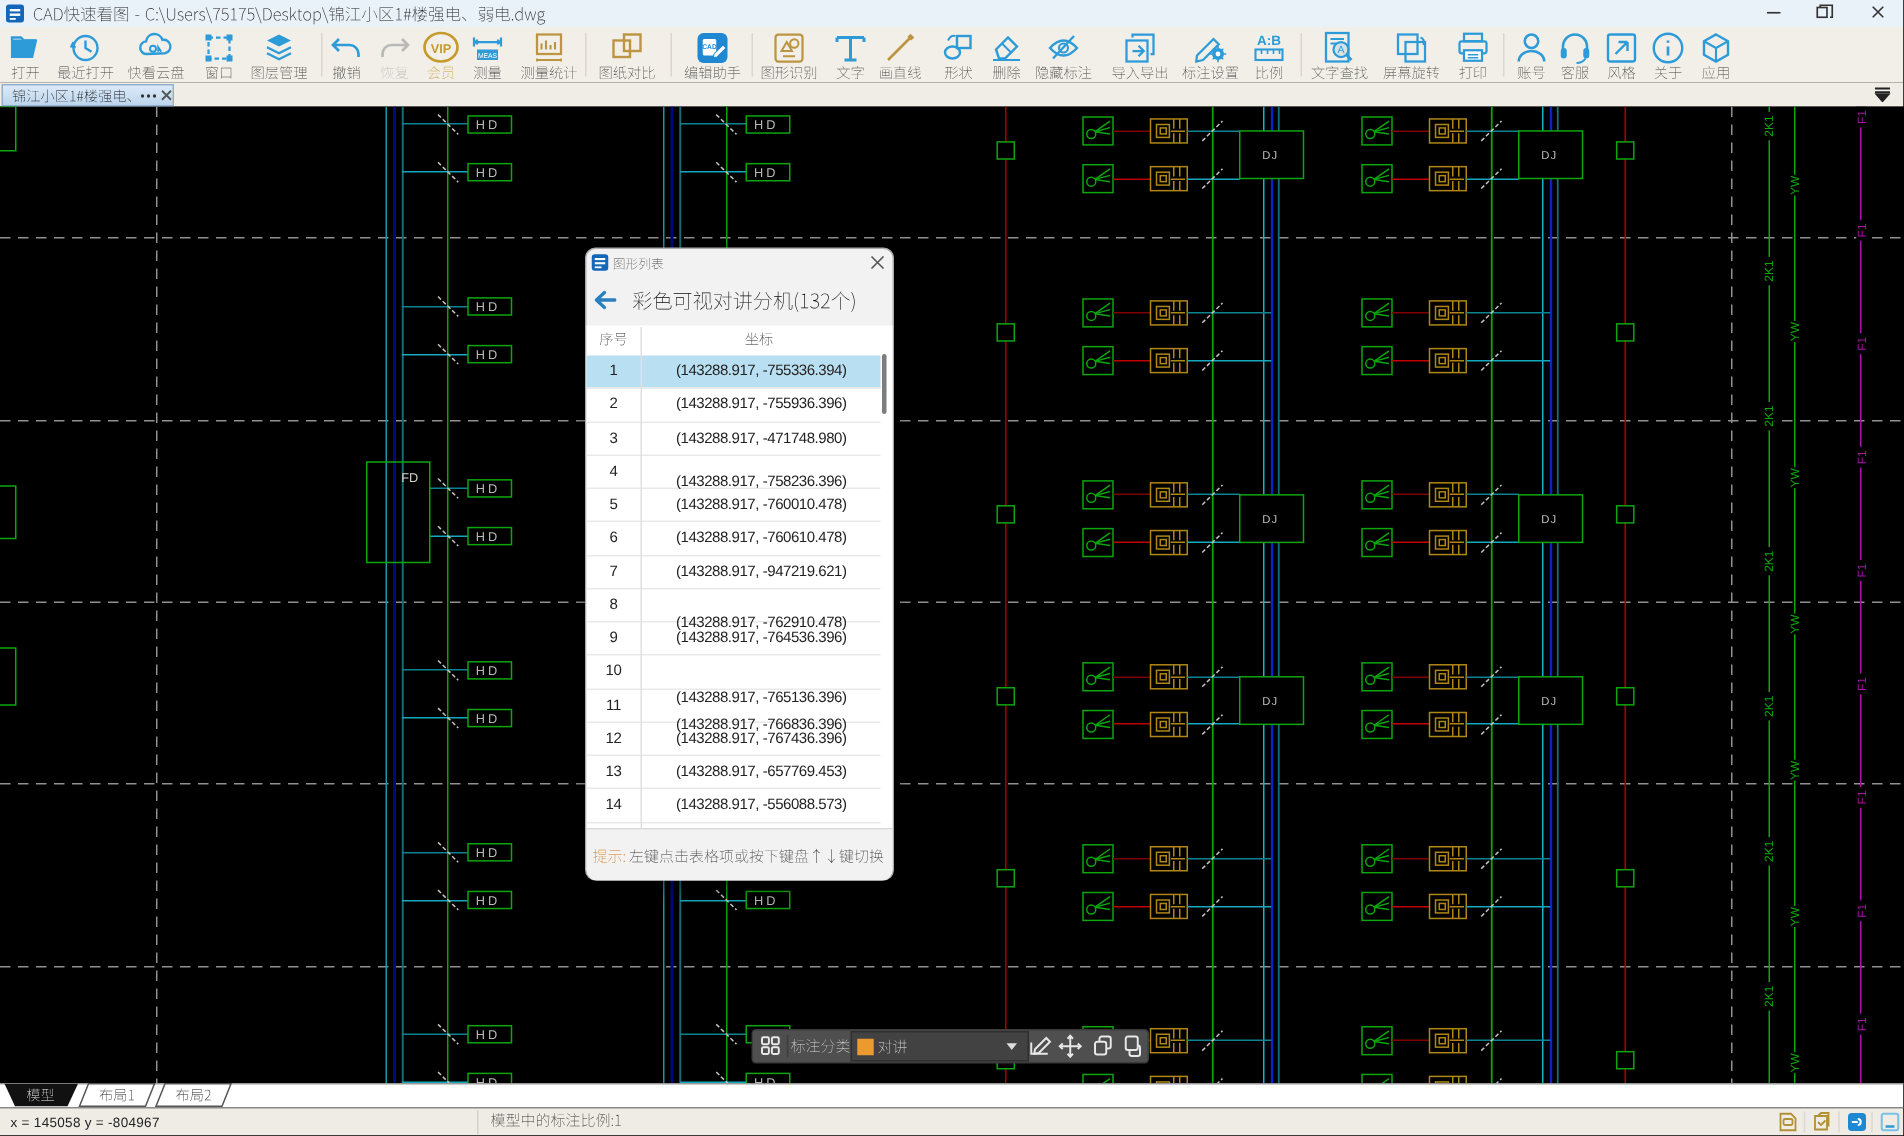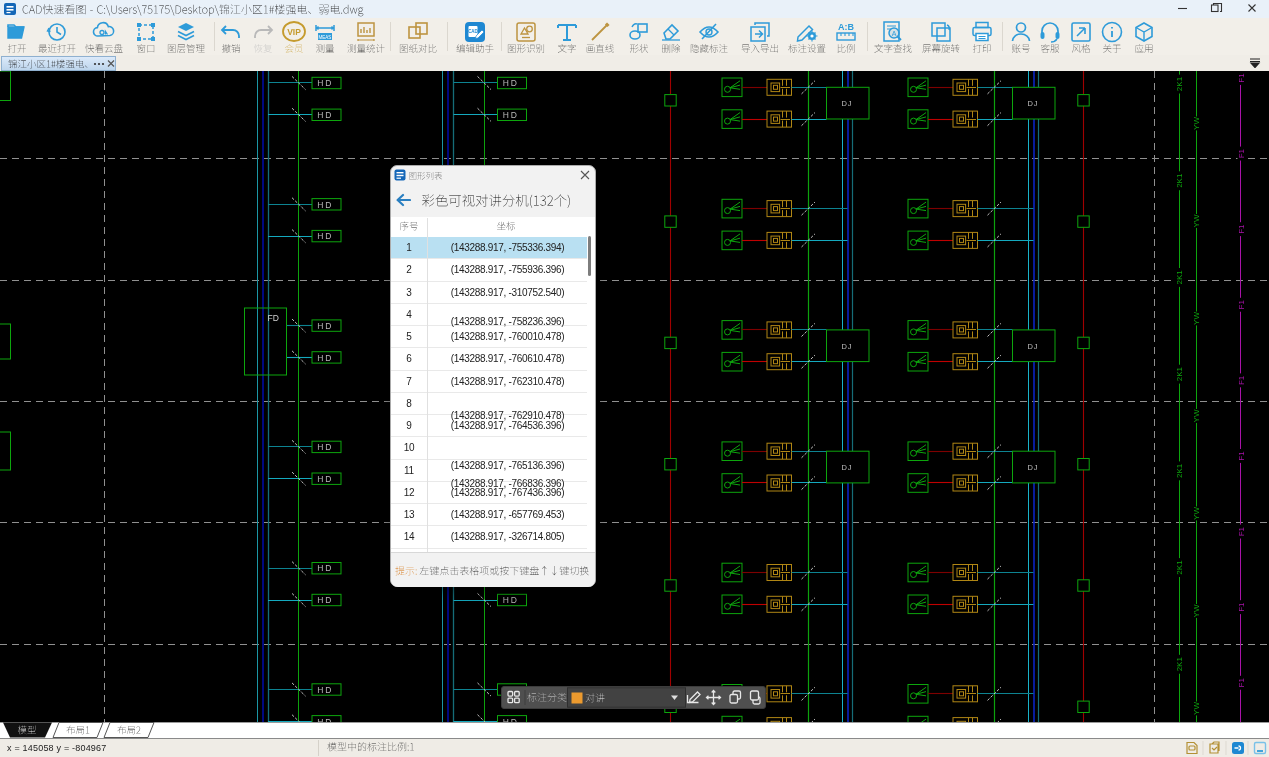--- a/index.html
+++ b/index.html
@@ -796,54 +796,54 @@
     </svg>
     <div style="position:absolute;left:391px;top:217px;width:204px;height:335px;background:#fff"></div>
     <div style="position:absolute;left:391px;top:237.1px;width:196px;height:22.25px;background:#b9e0f2;border-bottom:1px solid #e9e9e9;box-sizing:border-box"></div>
     <div class="rn" style="top:242.1px">1</div>
     <div class="rc" style="top:242.1px">(143288.917, -755336.394)</div>
     <div style="position:absolute;left:391px;top:259.4px;width:196px;height:22.25px;border-bottom:1px solid #e9e9e9;box-sizing:border-box"></div>
     <div class="rn" style="top:264.4px">2</div>
     <div class="rc" style="top:264.4px">(143288.917, -755936.396)</div>
     <div style="position:absolute;left:391px;top:281.6px;width:196px;height:22.25px;border-bottom:1px solid #e9e9e9;box-sizing:border-box"></div>
     <div class="rn" style="top:286.6px">3</div>
-    <div class="rc" style="top:286.6px">(143288.917, -310752.540)</div>
+    <div class="rc" style="top:286.6px">(143288.917, -471748.980)</div>
     <div style="position:absolute;left:391px;top:303.9px;width:196px;height:22.25px;border-bottom:1px solid #e9e9e9;box-sizing:border-box"></div>
     <div class="rn" style="top:308.9px">4</div>
     <div class="rc" style="top:316px">(143288.917, -758236.396)</div>
     <div style="position:absolute;left:391px;top:326.1px;width:196px;height:22.25px;border-bottom:1px solid #e9e9e9;box-sizing:border-box"></div>
     <div class="rn" style="top:331.1px">5</div>
     <div class="rc" style="top:331.1px">(143288.917, -760010.478)</div>
     <div style="position:absolute;left:391px;top:348.4px;width:196px;height:22.25px;border-bottom:1px solid #e9e9e9;box-sizing:border-box"></div>
     <div class="rn" style="top:353.4px">6</div>
     <div class="rc" style="top:353.4px">(143288.917, -760610.478)</div>
     <div style="position:absolute;left:391px;top:370.6px;width:196px;height:22.25px;border-bottom:1px solid #e9e9e9;box-sizing:border-box"></div>
     <div class="rn" style="top:375.6px">7</div>
-    <div class="rc" style="top:375.6px">(143288.917, -762310.478)</div>
+    <div class="rc" style="top:375.6px">(143288.917, -947219.621)</div>
     <div style="position:absolute;left:391px;top:392.9px;width:196px;height:22.25px;border-bottom:1px solid #e9e9e9;box-sizing:border-box"></div>
     <div class="rn" style="top:397.9px">8</div>
     <div class="rc" style="top:410px">(143288.917, -762910.478)</div>
     <div style="position:absolute;left:391px;top:415.1px;width:196px;height:22.25px;border-bottom:1px solid #e9e9e9;box-sizing:border-box"></div>
     <div class="rn" style="top:420.1px">9</div>
     <div class="rc" style="top:420.1px">(143288.917, -764536.396)</div>
     <div style="position:absolute;left:391px;top:437.4px;width:196px;height:22.25px;border-bottom:1px solid #e9e9e9;box-sizing:border-box"></div>
     <div class="rn" style="top:442.4px">10</div>
     <div class="rc" style="top:460px">(143288.917, -765136.396)</div>
     <div style="position:absolute;left:391px;top:459.6px;width:196px;height:22.25px;border-bottom:1px solid #e9e9e9;box-sizing:border-box"></div>
     <div class="rn" style="top:464.6px">11</div>
     <div class="rc" style="top:478px">(143288.917, -766836.396)</div>
     <div style="position:absolute;left:391px;top:481.9px;width:196px;height:22.25px;border-bottom:1px solid #e9e9e9;box-sizing:border-box"></div>
     <div class="rn" style="top:486.9px">12</div>
     <div class="rc" style="top:486.9px">(143288.917, -767436.396)</div>
     <div style="position:absolute;left:391px;top:504.1px;width:196px;height:22.25px;border-bottom:1px solid #e9e9e9;box-sizing:border-box"></div>
     <div class="rn" style="top:509.1px">13</div>
     <div class="rc" style="top:509.1px">(143288.917, -657769.453)</div>
     <div style="position:absolute;left:391px;top:526.4px;width:196px;height:22.25px;border-bottom:1px solid #e9e9e9;box-sizing:border-box"></div>
     <div class="rn" style="top:531.4px">14</div>
-    <div class="rc" style="top:531.4px">(143288.917, -326714.805)</div>
+    <div class="rc" style="top:531.4px">(143288.917, -556088.573)</div>
     <div style="position:absolute;left:427px;top:218px;width:1px;height:334px;background:#e0e0e0"></div>
     <div style="position:absolute;left:587.5px;top:236px;width:3.5px;height:40px;background:#7d7d7d;border-radius:2px"></div>
     <div style="position:absolute;left:391px;top:552px;width:204px;height:34px;background:#f2f2f2;border-top:1px solid #d8d8d8;border-radius:0 0 7px 7px"></div>
     <div style="position:absolute;left:0;top:722px;width:1269px;height:16px;background:#fff;border-top:1px solid #9a9a9a;box-sizing:border-box"></div>
     <svg style="position:absolute;left:0;top:722px" width="1269" height="16" viewBox="0 0 1269 16">
       <path d="M10 15.5 L3 0.5 H52 L45 15.5 Z" fill="#111"></path>
       <path d="M53 15.5 L59 0.5 H103 L97 15.5 Z" fill="#fff" stroke="#555" stroke-width="1"></path>
       <path d="M104 15.5 L110 0.5 H154 L148 15.5 Z" fill="#fff" stroke="#555" stroke-width="1"></path>
     </svg>
     <div style="position:absolute;left:0;top:738px;width:1269px;height:19px;background:#efece6;border-top:1px solid #8a8a8a;box-sizing:border-box"></div>

